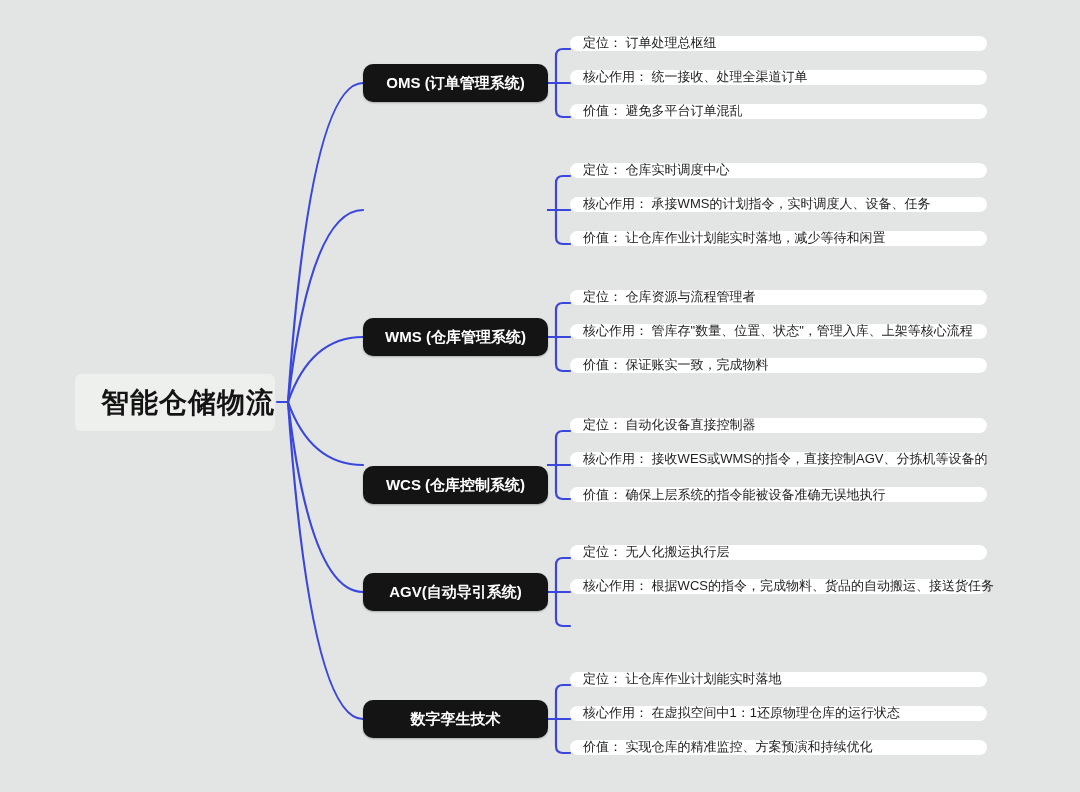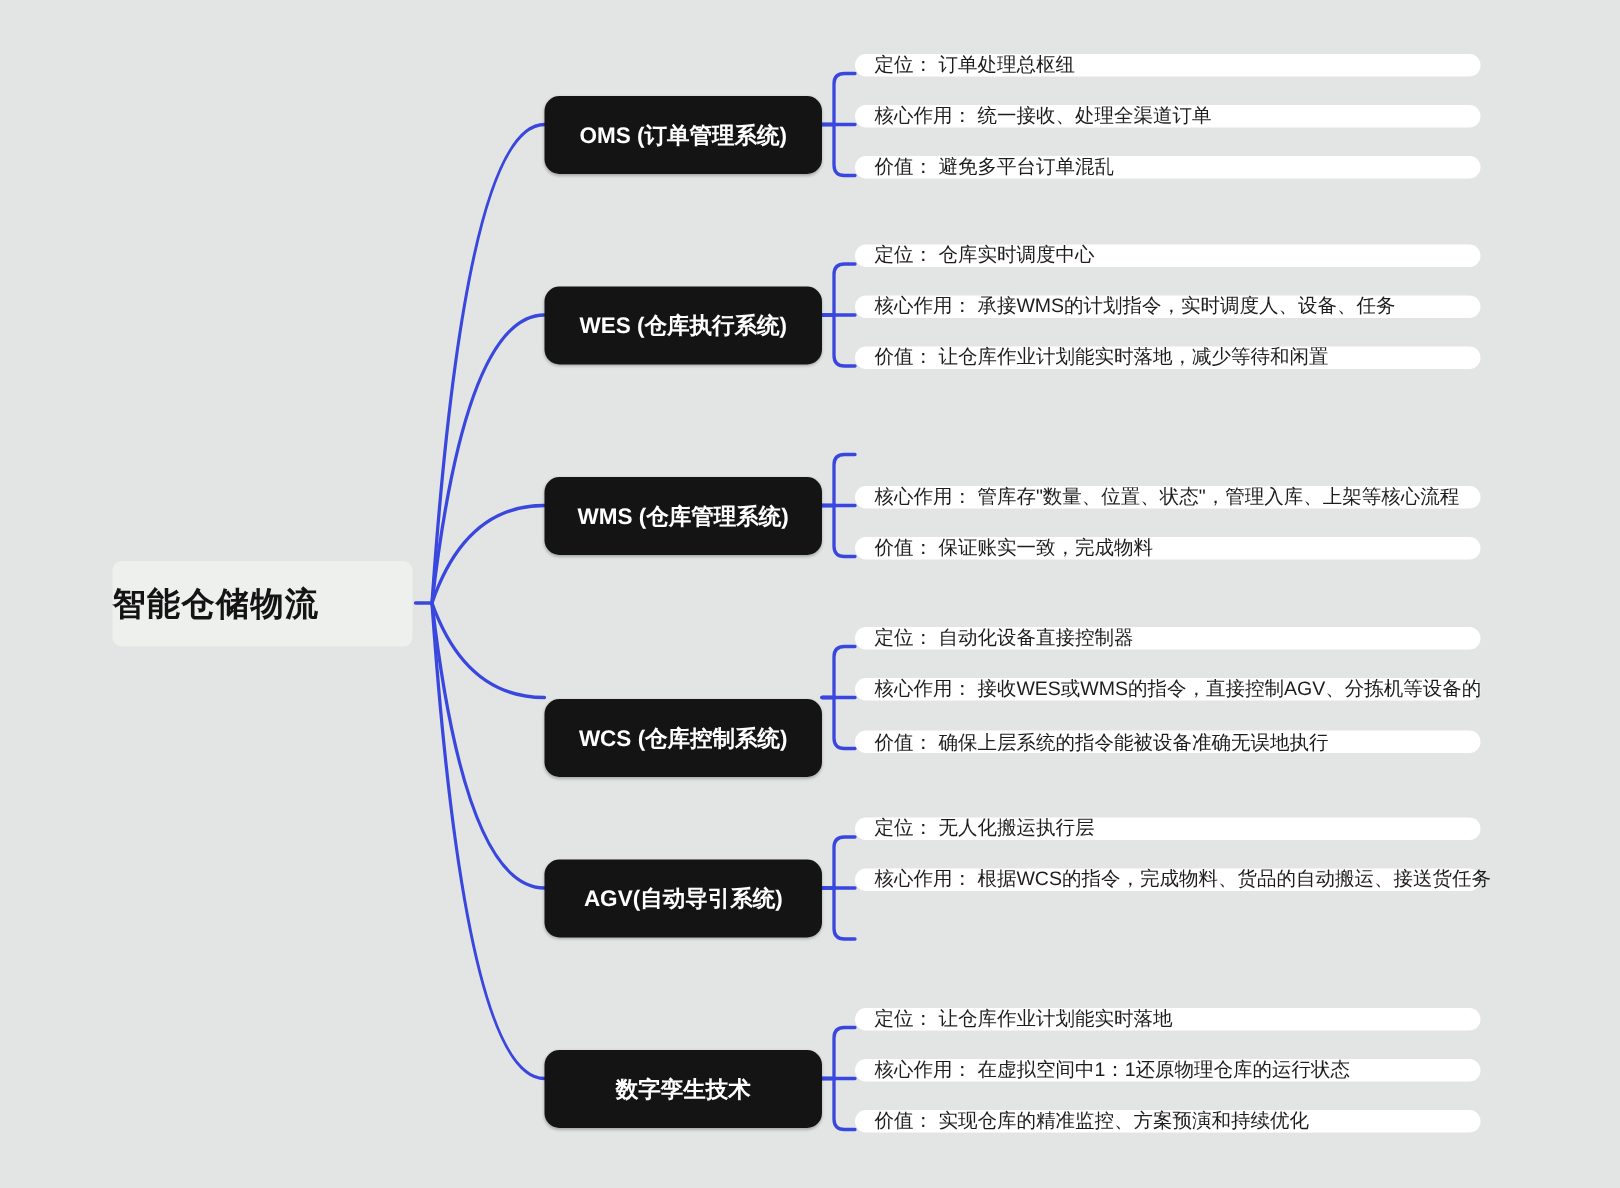--- a/index.html
+++ b/index.html
@@ -10,25 +10,25 @@
   }
   .stage{position:absolute;inset:0;}
   svg.connectors{position:absolute;left:0;top:0;pointer-events:none;}
   svg.connectors path{
     fill:none;stroke:var(--c-connector,#3a47de);
     stroke-width:2.2;stroke-linecap:round;
   }
   .root-node{
     position:absolute;left:75px;top:374px;width:200px;height:57px;
     background:var(--c-root_bg,#eef0ee);border-radius:6px;
-    display:flex;align-items:center;justify-content:flex-start;
-    font-size:22px;font-weight:bold;color:#141414;letter-spacing:1px;
+    display:flex;align-items:center;justify-content:flex-end;
+    font-size:28px;font-weight:bold;color:#141414;letter-spacing:1px;
   }
   .branch-node{
-    position:absolute;left:363px;width:185px;height:52px;
+    position:absolute;left:363px;width:185px;height:38px;
     background:var(--c-branch_bg,#141414);border-radius:10px;
     display:flex;align-items:center;justify-content:center;
     font-size:15px;font-weight:bold;color:#ffffff;
     box-shadow:0 1px 2px rgba(0,0,0,.25);
   }
   .leaf-node{
     position:absolute;left:570px;width:417px;height:15px;
     background:var(--c-leaf_bg,#ffffff);border-radius:8px;
     display:flex;align-items:center;
     padding-left:13px;box-sizing:border-box;
@@ -85,35 +85,35 @@
   <div class="leaf-node" style="top:35.5px">
     <span>定位： 订单处理总枢纽</span>
   </div>
   <div class="leaf-node" style="top:69.5px">
     <span>核心作用： 统一接收、处理全渠道订单</span>
   </div>
   <div class="leaf-node" style="top:103.5px">
     <span>价值： 避免多平台订单混乱</span>
   </div>
 
-  <div class="branch-node" style="top:191px">
-    <span>WES (仓库执行系统)</span>
-  </div>
   <div class="leaf-node" style="top:162.5px">
     <span>定位： 仓库实时调度中心</span>
   </div>
   <div class="leaf-node" style="top:196.5px">
     <span>核心作用： 承接WMS的计划指令，实时调度人、设备、任务</span>
   </div>
   <div class="leaf-node" style="top:230.5px">
     <span>价值： 让仓库作业计划能实时落地，减少等待和闲置</span>
   </div>
 
   <div class="branch-node" style="top:318px">
     <span>WMS (仓库管理系统)</span>
+  </div>
+  <div class="leaf-node" style="top:289.5px">
+    <span>定位： 仓库资源与流程管理者</span>
   </div>
   <div class="leaf-node" style="top:323.5px">
     <span>核心作用： 管库存"数量、位置、状态"，管理入库、上架等核心流程</span>
   </div>
   <div class="leaf-node" style="top:357.5px">
     <span>价值： 保证账实一致，完成物料</span>
   </div>
 
   <div class="branch-node" style="top:466px">
     <span>WCS (仓库控制系统)</span>

